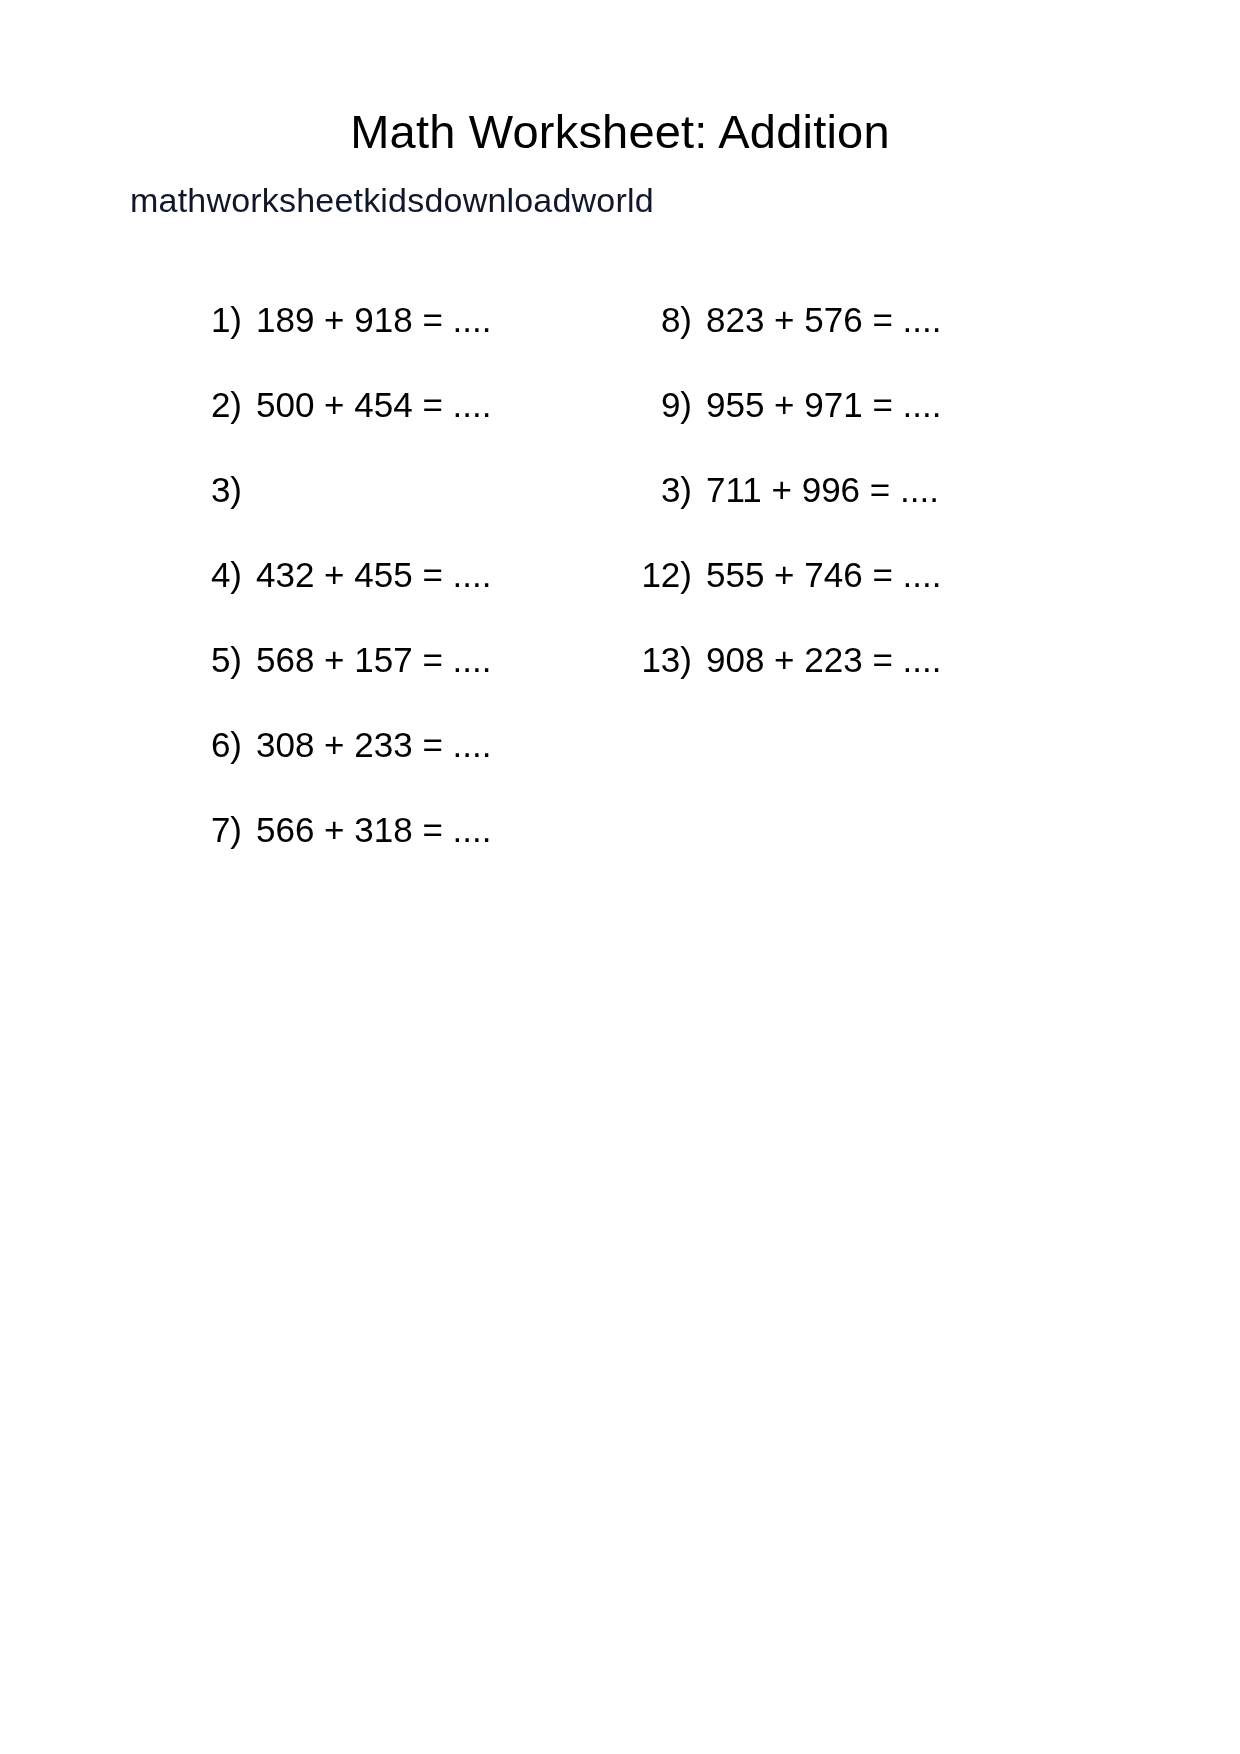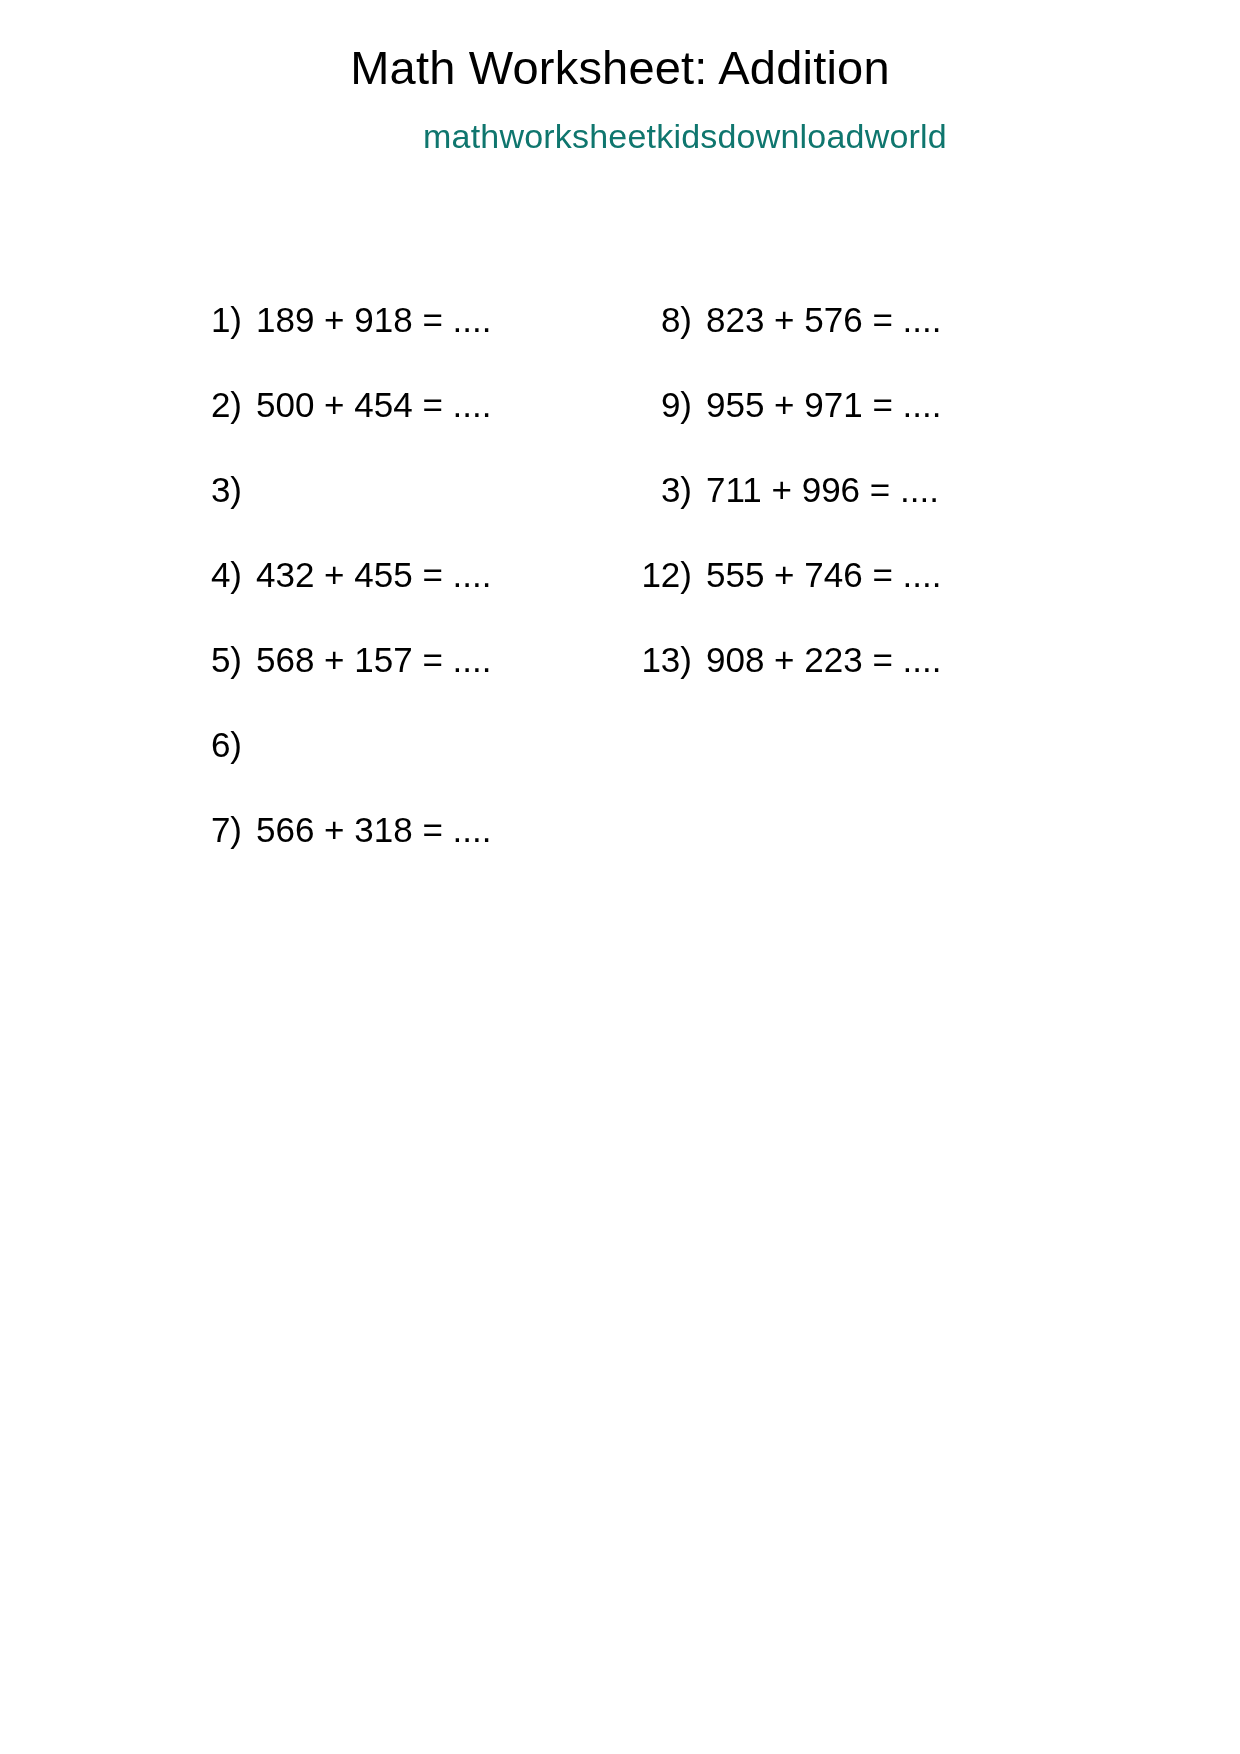--- a/index.html
+++ b/index.html
@@ -20,27 +20,27 @@
     height: 1754px;
     position: relative;
     box-sizing: border-box;
   }
   .title {
     text-align: center;
     font-size: 47px;
     font-weight: normal;
     color: #000000;
     margin: 0;
-    padding-top: 40px;
+    padding-top: 104px;
     letter-spacing: 0.2px;
   }
   .subtitle {
-    text-align: center;
+    text-align: left;
     font-size: 34px;
-    color: #0f766e;
+    color: #0f172a;
     margin: 0;
     padding-top: 22px;
     padding-left: 130px;
     letter-spacing: 0.2px;
   }
   .problems {
     position: absolute;
     top: 300px;
     left: 0;
     width: 1240px;
@@ -102,20 +102,21 @@
       <div class="problem">
         <span class="num">4)</span>
         <span class="expr">432 + 455 = ....</span>
       </div>
       <div class="problem">
         <span class="num">5)</span>
         <span class="expr">568 + 157 = ....</span>
       </div>
       <div class="problem">
         <span class="num">6)</span>
+        <span class="expr">308 + 233 = ....</span>
       </div>
       <div class="problem">
         <span class="num">7)</span>
         <span class="expr">566 + 318 = ....</span>
       </div>
     </div>
 
     <div class="col col-right">
       <div class="problem">
         <span class="num">8)</span>

